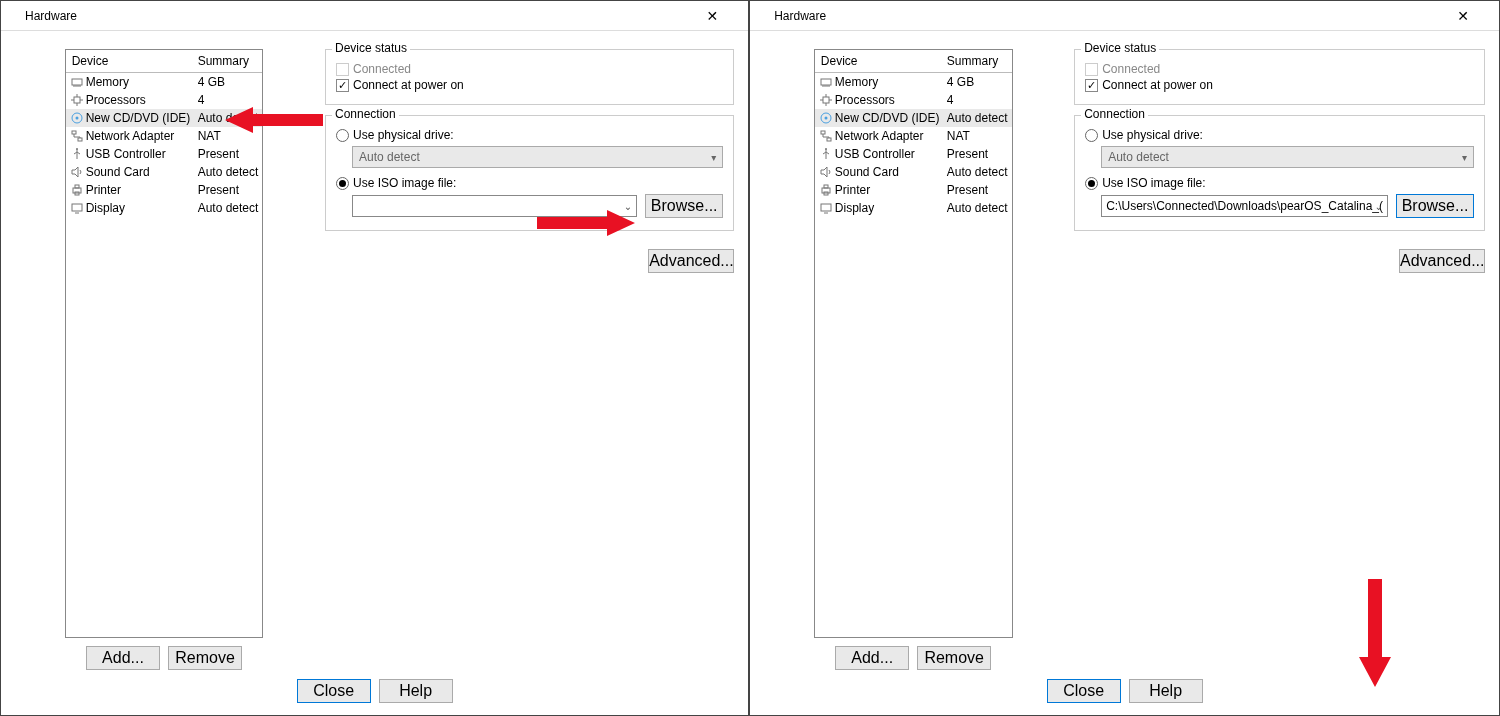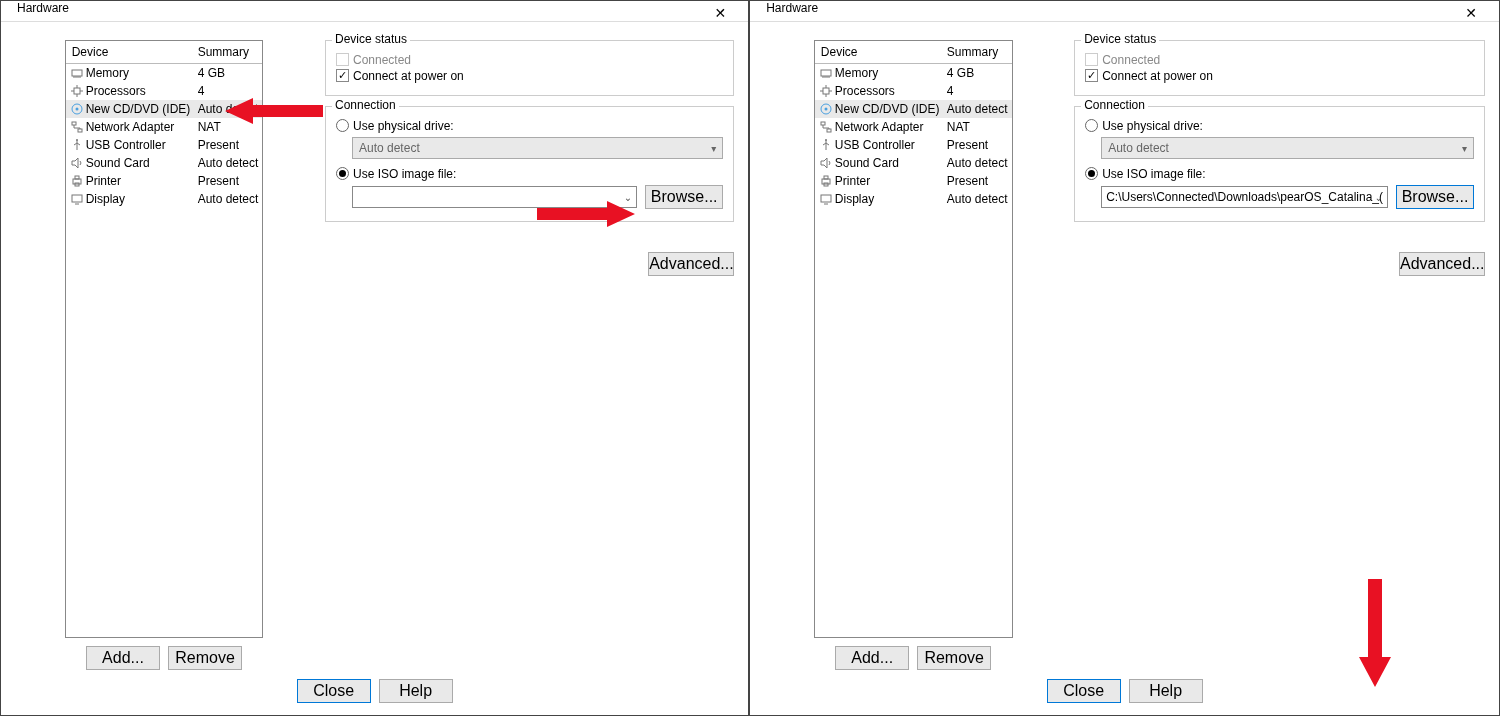--- a/index.html
+++ b/index.html
@@ -14,24 +14,24 @@
   }
   .panel {
     flex: 1;
     border: 1px solid #444;
     position: relative;
     display: flex;
     flex-direction: column;
     background: #fff;
   }
   .titlebar {
-    height: 21px;
-    display: flex;
-    align-items: flex-start;
-    padding: 0 16px;
+    height: 30px;
+    display: flex;
+    align-items: center;
+    padding: 0 24px;
     border-bottom: 1px solid #ddd;
   }
   .titlebar .title { flex: 1; font-size: 12px; }
   .close-x {
     font-family: Arial, sans-serif;
     font-size: 14px;
     padding: 4px 6px;
     cursor: default;
   }
   .content {
@@ -99,21 +99,21 @@
     position: relative;
   }
   .groupbox .legend {
     position:absolute;
     top: -9px; left: 6px;
     background:#fff;
     padding: 0 3px;
     font-size: 12px;
   }
   .checkbox-row, .radio-row {
-    display:flex; align-items:flex-start; gap:4px;
+    display:flex; align-items:center; gap:4px;
     margin: 2px 0;
     font-size: 12px;
   }
   .checkbox {
     width:13px;height:13px;border:1px solid #888;background:#fff;
     display:inline-flex;align-items:center;justify-content:center;
     font-size:10px;line-height:1;
   }
   .checkbox.disabled { border-color:#ccc; color:#aaa; }
   .checkbox.checked::after { content:"✓"; color:#000; font-size:11px; }
@@ -132,21 +132,21 @@
     position:absolute; right:6px; font-size:10px; color:#666;
   }
   .iso-row { display:flex; gap:8px; align-items:center; margin-top:4px; margin-left:16px; }
   .iso-input {
     flex:1;border:1px solid #888;height:22px;
     font-size:12px;padding:0 4px;background:#fff;
     display:flex;align-items:center;overflow:hidden;white-space:nowrap;
     position: relative;
   }
   .iso-input .combo-tri { position:absolute; right:4px; color:#555; font-size:10px; }
-  .adv-row { display:flex; justify-content:flex-end; margin-top:20px; }
+  .adv-row { display:flex; justify-content:flex-end; margin-top:8px; }
   .footer {
     border-top: 1px solid transparent;
     display:flex; justify-content:center; gap:8px;
     padding: 0 14px 12px 14px;
   }
   
   .arrow {
     position:absolute;
     pointer-events:none;
   }

